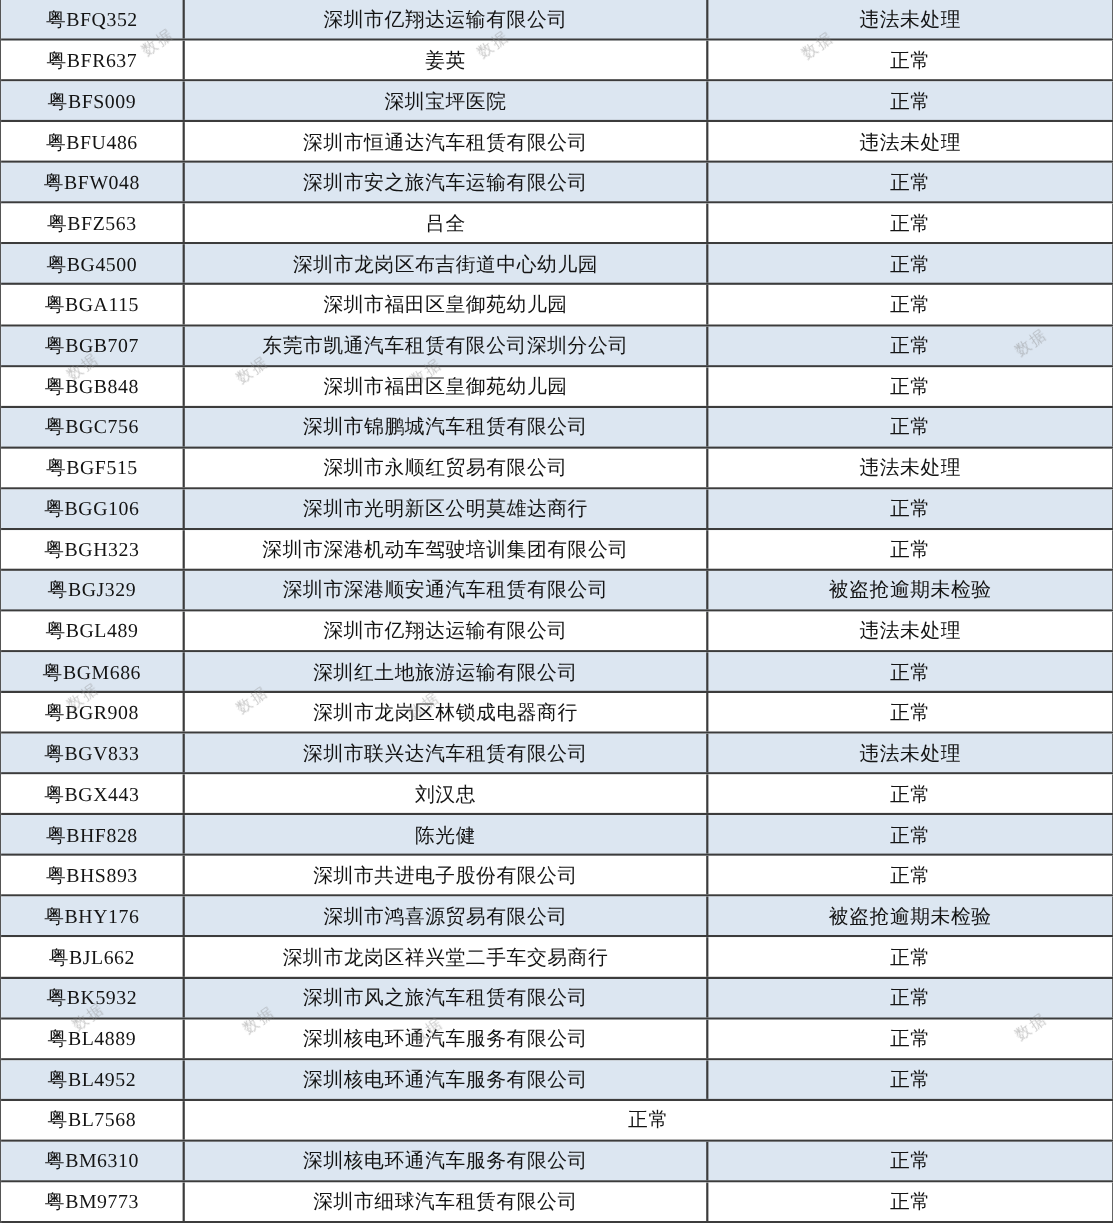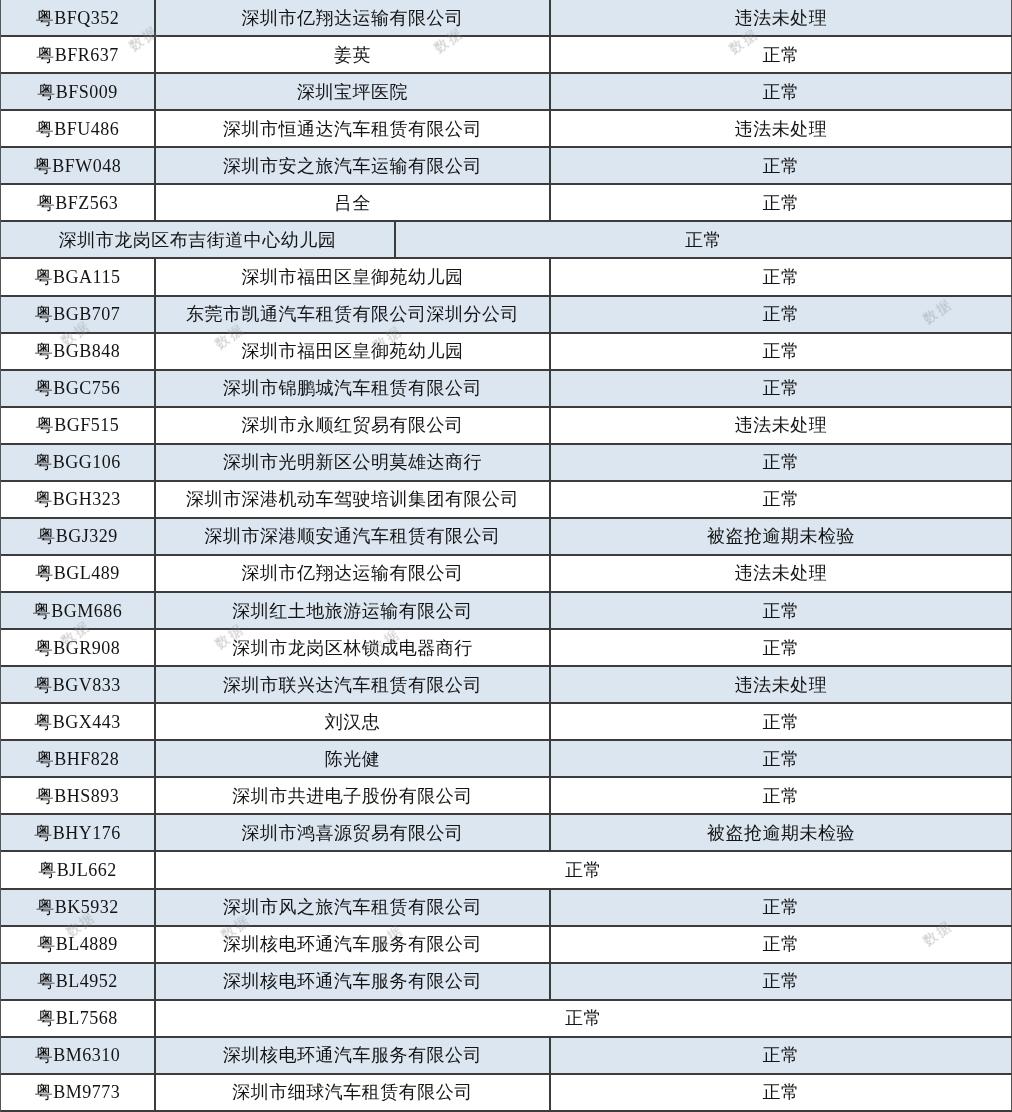--- a/index.html
+++ b/index.html
@@ -28,22 +28,22 @@
   }
   .row.alt{background:var(--row-alt);}
   .cell{
     display:flex;align-items:center;justify-content:center;
     font-size:18px;line-height:1;
     letter-spacing:0.5px;
     white-space:nowrap;
     overflow:hidden;
     border-right:2px solid var(--border);
   }
-  .cell.plate{width:155px;}
-  .cell.owner{width:395px;}
+  .cell.plate{width:167px;}
+  .cell.owner{width:476px;}
   .cell.status{flex:1 1 auto;border-right:1px solid var(--edge);}
   .watermark{
     position:absolute;
     font-size:14px;
     color:var(--wm);
     opacity:0.45;
     transform:rotate(-35deg);
     letter-spacing:2px;
     pointer-events:none;
     filter:blur(0.4px);
@@ -79,20 +79,21 @@
     <div class="cell plate">粤BFW048</div>
     <div class="cell owner">深圳市安之旅汽车运输有限公司</div>
     <div class="cell status">正常</div>
   </div>
       <div class="row">
     <div class="cell plate">粤BFZ563</div>
     <div class="cell owner">吕全</div>
     <div class="cell status">正常</div>
   </div>
       <div class="row alt">
+    <div class="cell plate">粤BG4500</div>
     <div class="cell owner">深圳市龙岗区布吉街道中心幼儿园</div>
     <div class="cell status">正常</div>
   </div>
       <div class="row">
     <div class="cell plate">粤BGA115</div>
     <div class="cell owner">深圳市福田区皇御苑幼儿园</div>
     <div class="cell status">正常</div>
   </div>
       <div class="row alt">
     <div class="cell plate">粤BGB707</div>
@@ -164,20 +165,21 @@
     <div class="cell owner">深圳市共进电子股份有限公司</div>
     <div class="cell status">正常</div>
   </div>
       <div class="row alt">
     <div class="cell plate">粤BHY176</div>
     <div class="cell owner">深圳市鸿喜源贸易有限公司</div>
     <div class="cell status">被盗抢逾期未检验</div>
   </div>
       <div class="row">
     <div class="cell plate">粤BJL662</div>
+    <div class="cell owner">深圳市龙岗区祥兴堂二手车交易商行</div>
     <div class="cell status">正常</div>
   </div>
       <div class="row alt">
     <div class="cell plate">粤BK5932</div>
     <div class="cell owner">深圳市风之旅汽车租赁有限公司</div>
     <div class="cell status">正常</div>
   </div>
       <div class="row">
     <div class="cell plate">粤BL4889</div>
     <div class="cell owner">深圳核电环通汽车服务有限公司</div>

